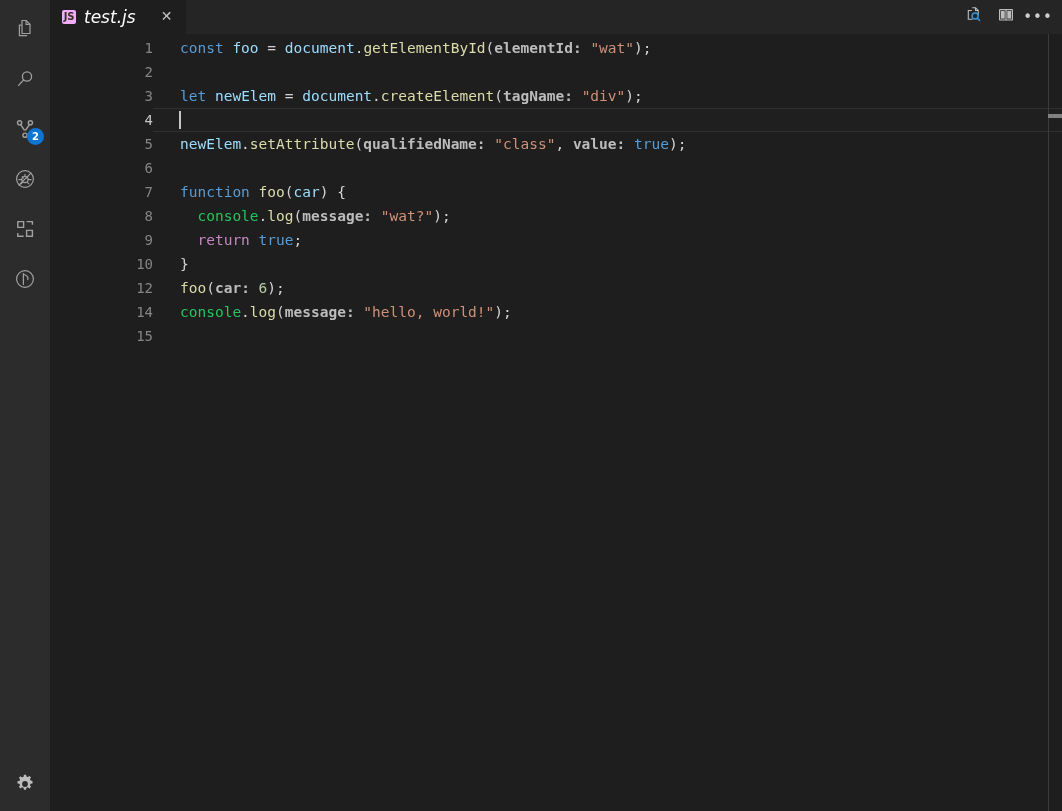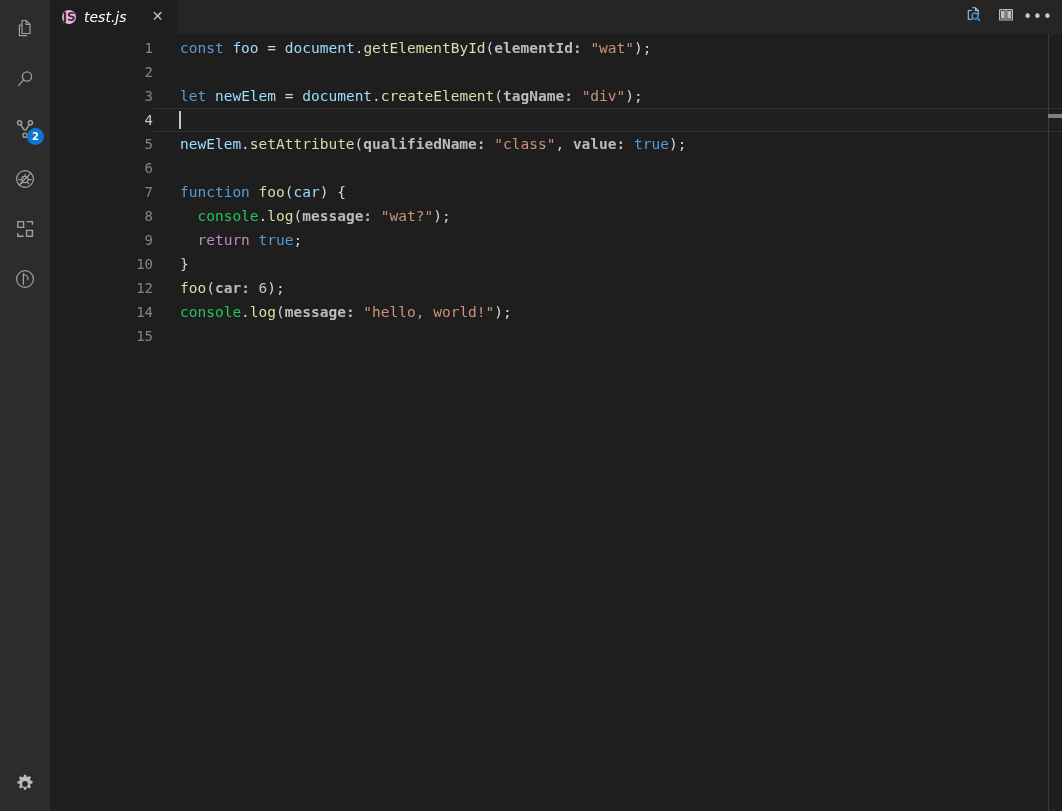--- a/index.html
+++ b/index.html
@@ -104,32 +104,32 @@
     box-sizing: border-box;
     cursor: pointer;
     min-width: 110px;
   }
   .tab-icon {
     width: 14px;
     height: 14px;
     background: #f0abfc;
     color: #3a3218;
     font-family: "DejaVu Sans", sans-serif;
-    font-size: 12px;
+    font-size: 10px;
     font-weight: 700;
     line-height: 14px;
     text-align: center;
     letter-spacing: -0.3px;
-    border-radius: 7px;
+    border-radius: 2px;
     flex: 0 0 14px;
     margin-right: 8px;
   }
   .tab-label {
     font-family: "DejaVu Sans", sans-serif;
-    font-size: 14px;
+    font-size: 17px;
     font-style: italic;
     color: #ffffff;
     white-space: nowrap;
   }
   .tab-close {
     margin-left: 22px;
     width: 18px;
     height: 18px;
     line-height: 17px;
     text-align: center;

